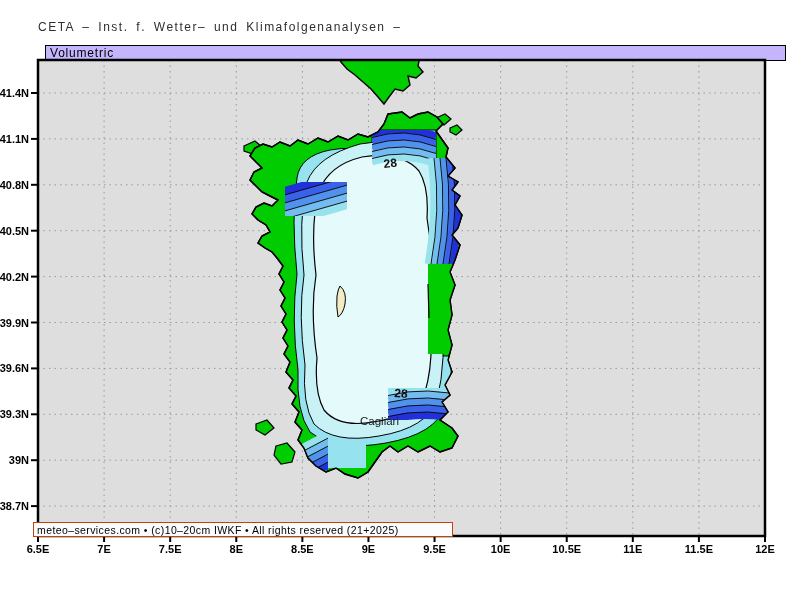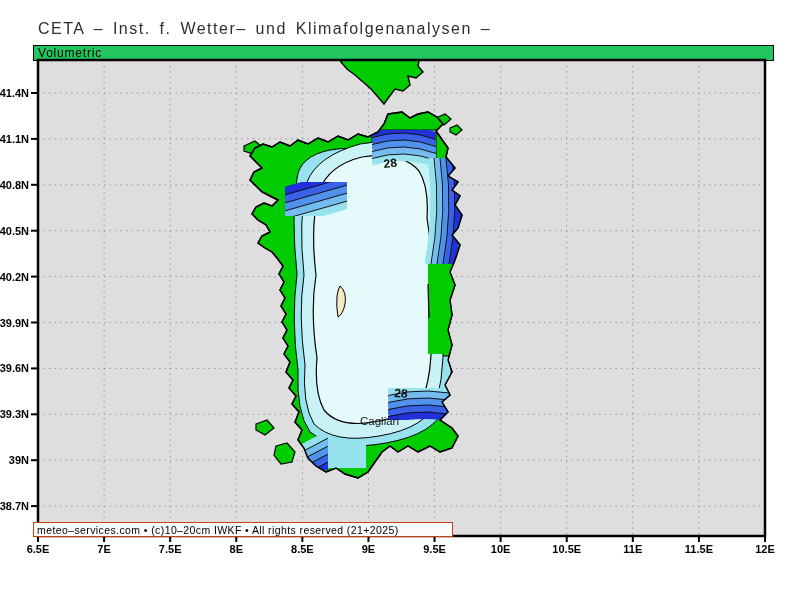--- a/index.html
+++ b/index.html
@@ -2,26 +2,26 @@
 <html><head>
 <meta charset="utf-8">
 <style>
   html,body{margin:0;padding:0;}
   body{
     width:800px;height:600px;position:relative;background:#ffffff;
     font-family:"Liberation Sans", sans-serif;overflow:hidden;
   }
   #stage{position:absolute;left:0;top:0;width:800px;height:600px;}
   .hdr{
-    position:absolute;left:38px;top:20px;font-size:16px;color:#2e2e2e;
+    position:absolute;left:38px;top:20px;font-size:12px;color:#2e2e2e;
     letter-spacing:1.5px;word-spacing:3px;white-space:nowrap;
   }
   .titlebar{
-    position:absolute;left:33px;top:45px;width:731px;height:14px;
-    background:#22c55e;border:1px solid #000;display:flex;
+    position:absolute;left:45px;top:45px;width:731px;height:14px;
+    background:#c4b5fd;border:1px solid #000;display:flex;
     justify-content:space-between;align-items:center;
     font-size:12px;letter-spacing:0.8px;padding:0 4px;white-space:nowrap;
   }
   .footerbar{
     position:absolute;left:33px;top:522px;width:412px;height:13px;
     background:#fcfcfc;border:1px solid #c2410c;display:flex;align-items:center;
     font-size:10.5px;letter-spacing:0.4px;padding:0 3px;white-space:nowrap;
     z-index:5;
   }
   svg{position:absolute;left:0;top:0;}

